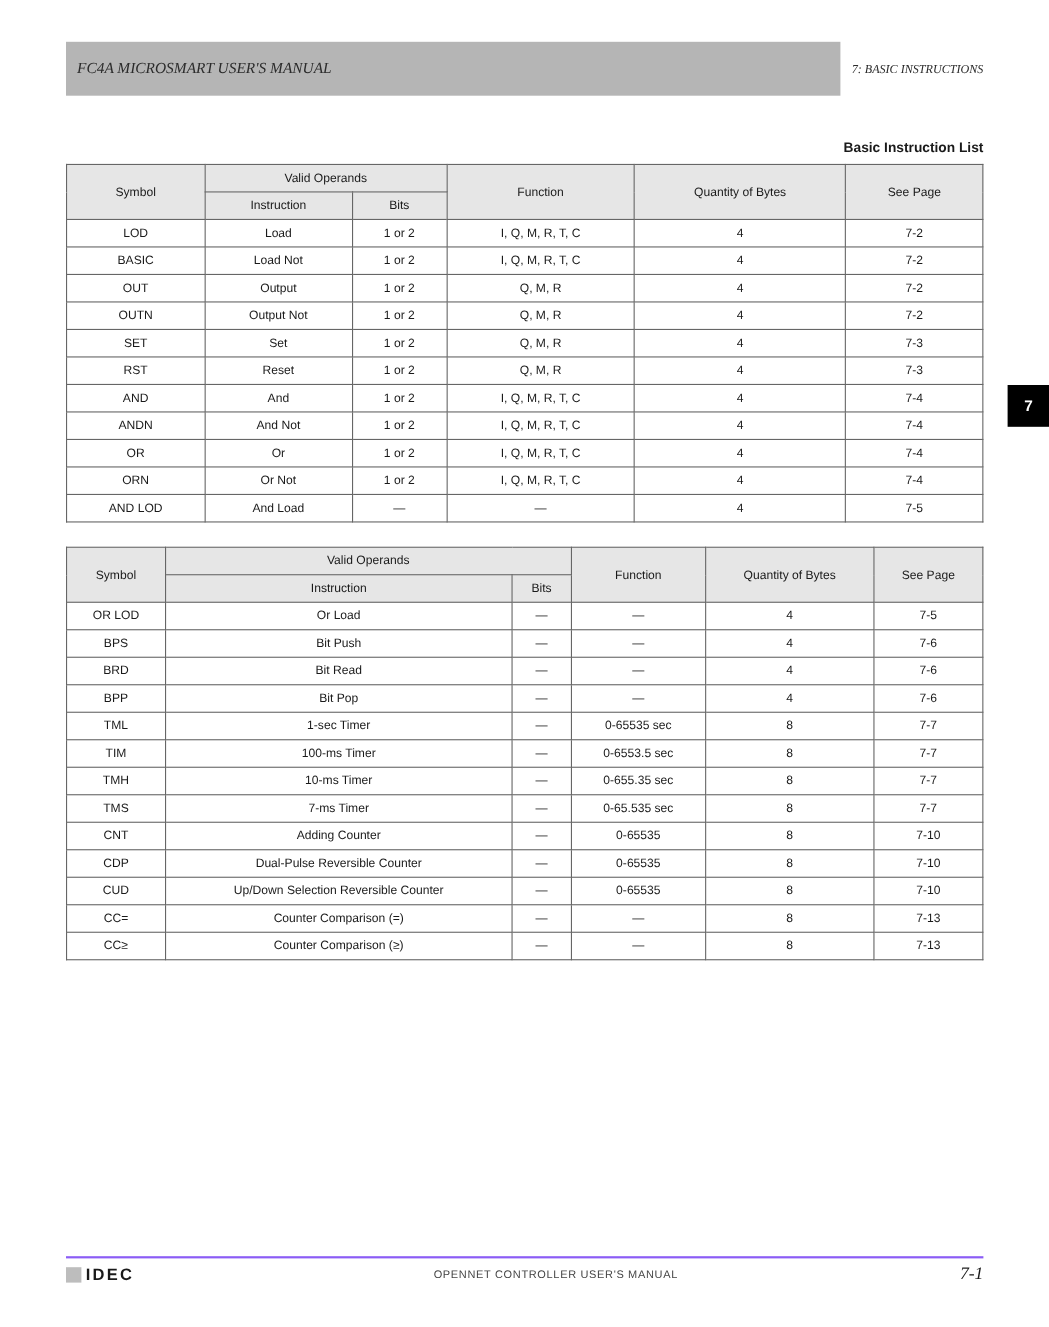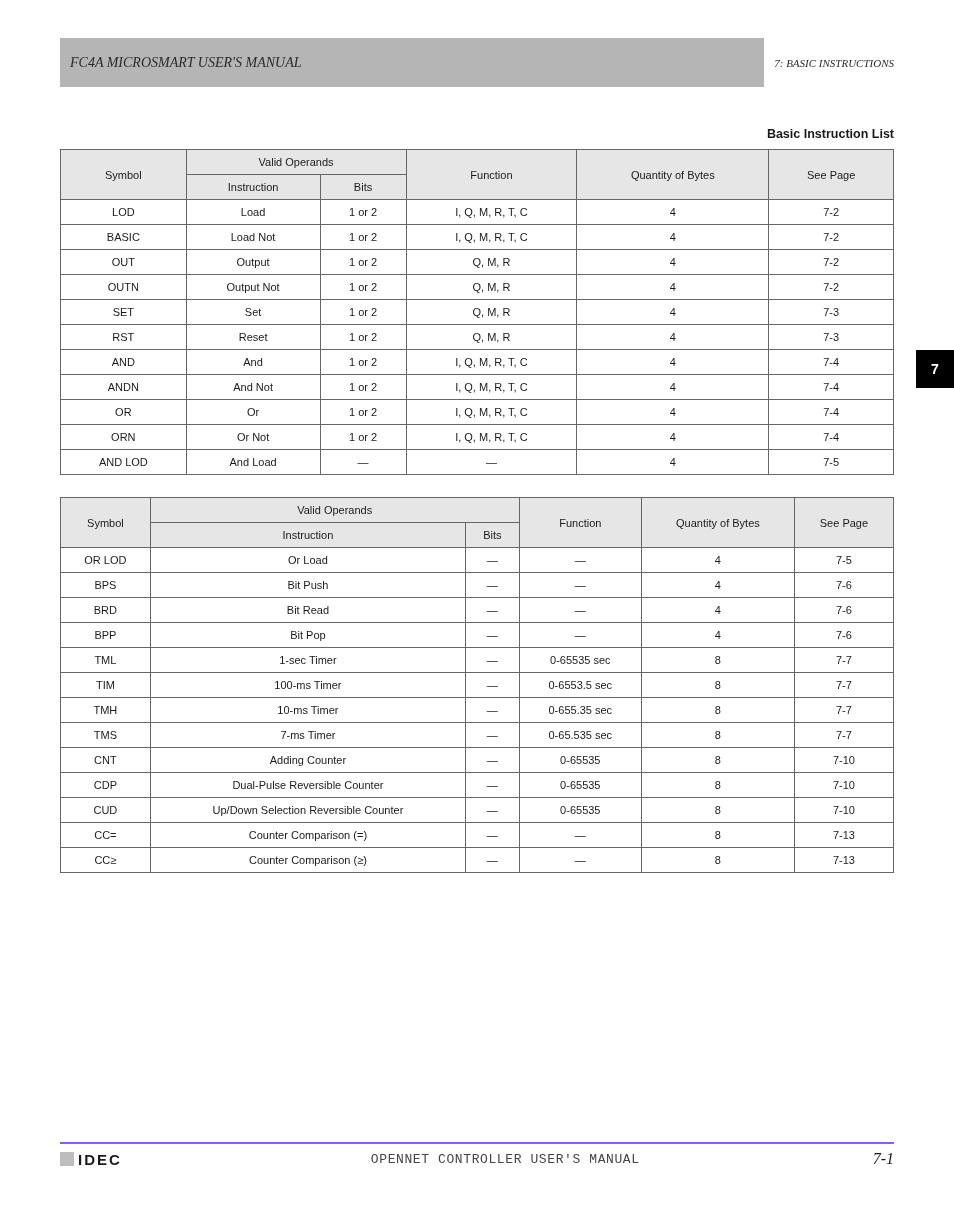--- a/index.html
+++ b/index.html
@@ -105,22 +105,22 @@
     width: 14px; height: 14px; background: #bdbdbd;
     display: inline-block;
   }
   .footer .logo .text {
     font-weight: 900;
     font-size: 15px;
     letter-spacing: 2px;
     font-family: Arial, sans-serif;
   }
   .footer .manual {
-    font-size: 13px;
-    font-family: Liberation Mono, monospace;
+    font-size: 10px;
+    font-family: Liberation Sans, sans-serif;
     color: #444;
     letter-spacing: 0.6px;
     padding-left: 16px;
   }
   .footer .pagenum {
     font-size: 16px;
     font-style: italic;
     font-family: "Times New Roman", serif;
   }
 </style>

